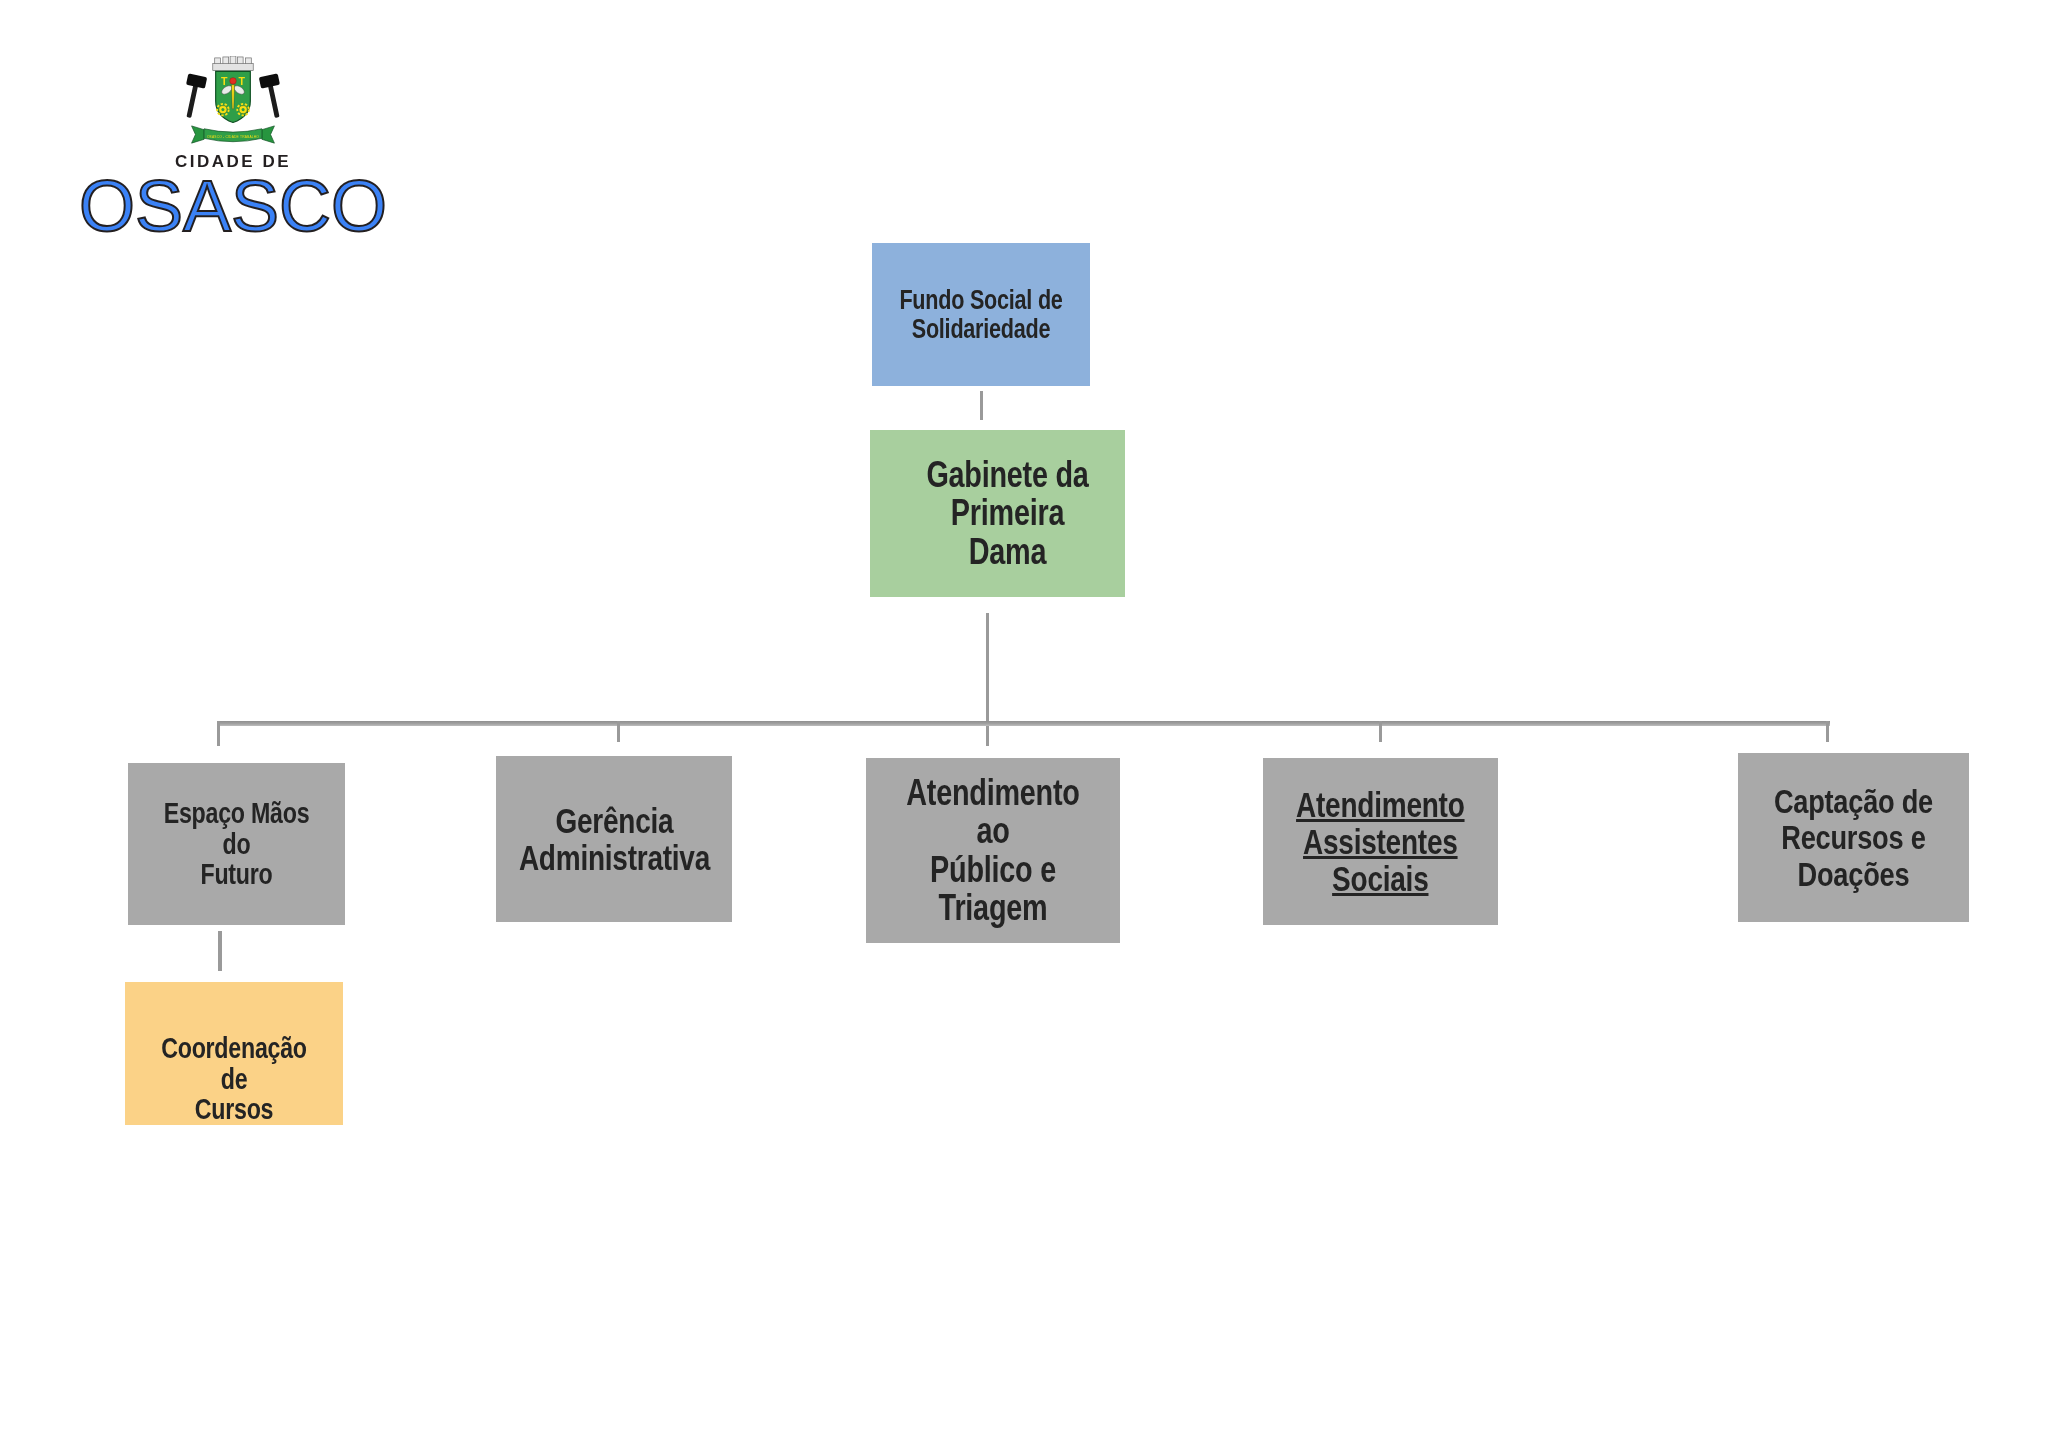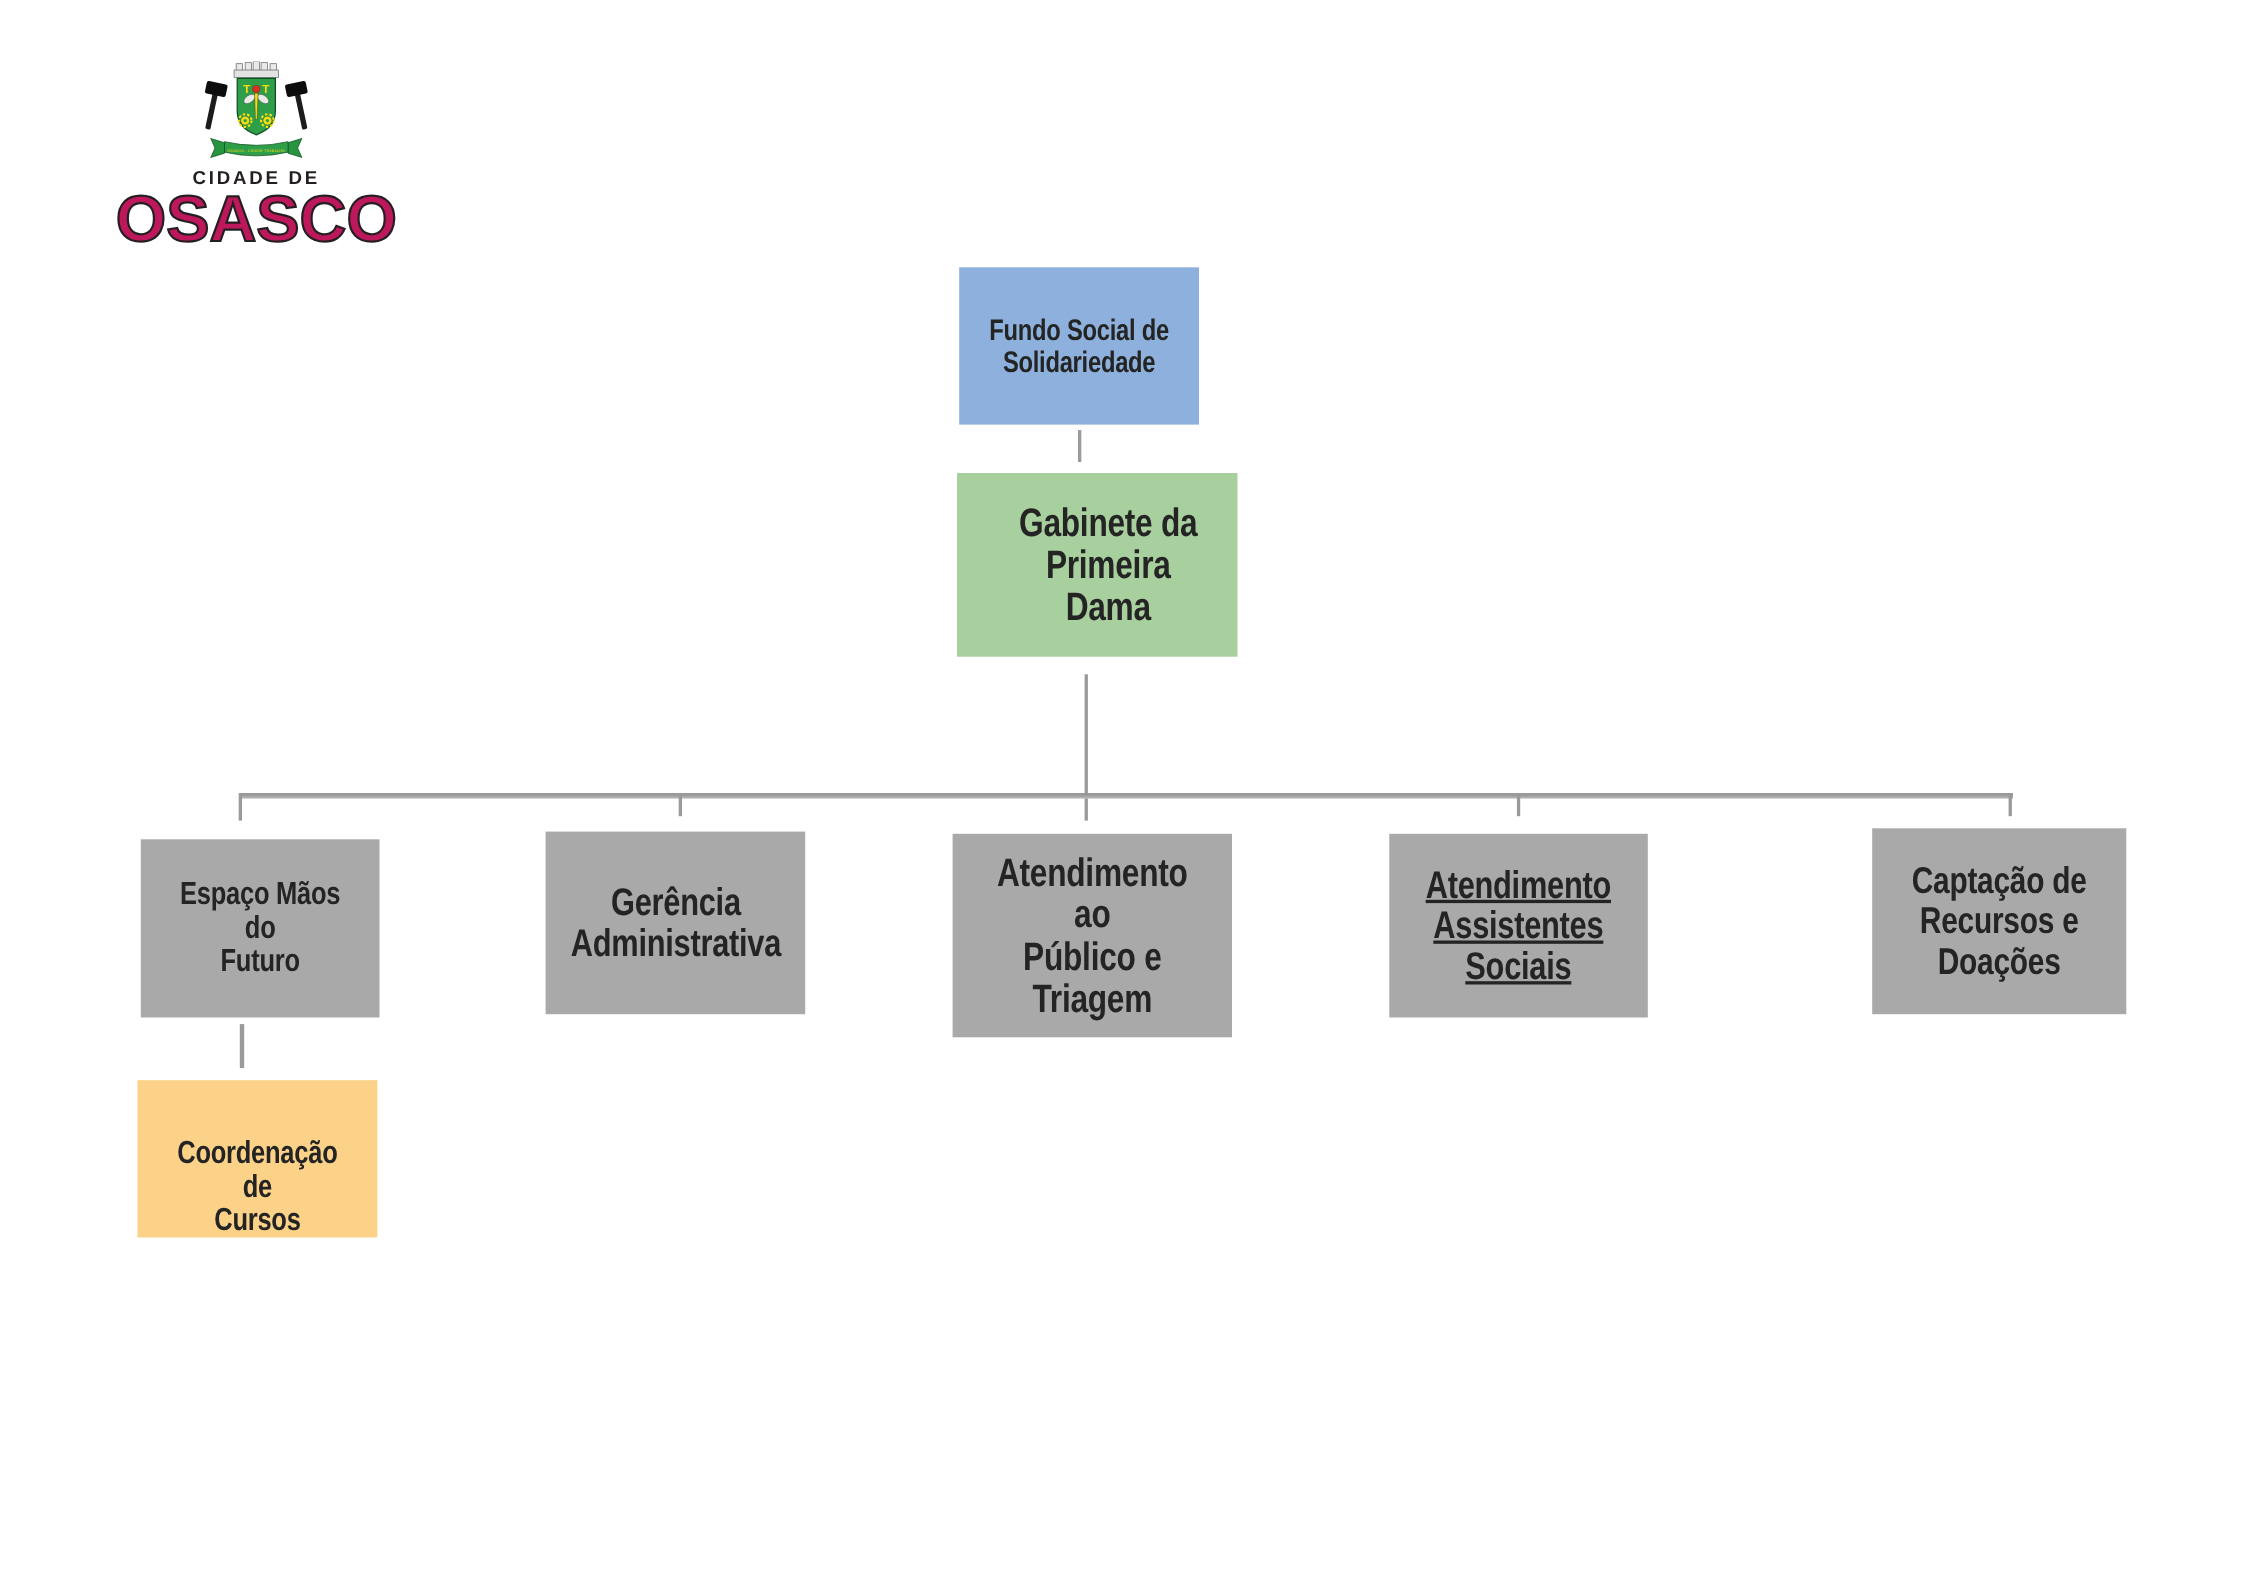--- a/index.html
+++ b/index.html
@@ -28,24 +28,24 @@
   }
   .cidade-de {
     margin-top: 2px;
     font-size: 17px;
     font-weight: bold;
     letter-spacing: 2.5px;
     color: #231f20;
   }
   .osasco {
     margin-top: -2px;
-    font-size: 59px;
-    font-weight: bold;
+    font-size: 72px;
+    font-weight: normal;
     letter-spacing: 0px;
-    color: #be185d;
+    color: #3b82f6;
     -webkit-text-stroke: 2px #231f20;
     line-height: 1.0;
   }
 
   
   .line {
     position: absolute;
     background: #9a9a9a;
   }
   .hbar {
@@ -186,21 +186,21 @@
 Público e
 Triagem</span>
   </div>
 
   <div class="node" id="node-assistentes" style="background-color: rgb(169, 169, 169);">
     <span class="lbl">Atendimento
 Assistentes
 Sociais</span>
   </div>
 
-  <div class="node" id="node-captacao" style="background-color: rgb(169, 169, 169);">
+  <div class="node" id="node-captacao" style="background-color: rgb(169, 169, 169); margin-left: 36px;">
     <span class="lbl">Captação de
 Recursos e
 Doações</span>
   </div>
 
   <div class="node" id="node-coordenacao" style="background-color: rgb(251, 210, 135);">
     <span class="lbl">Coordenação de
 Cursos</span>
   </div>
 

